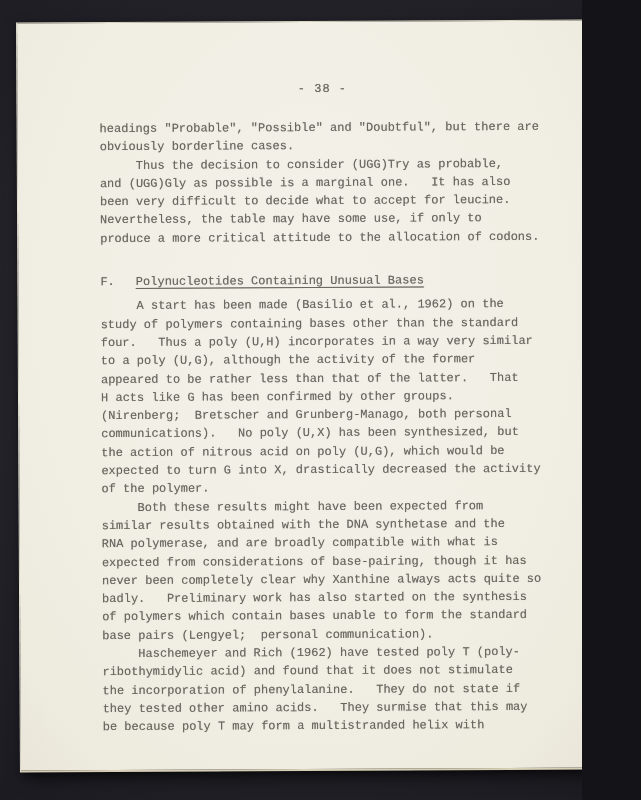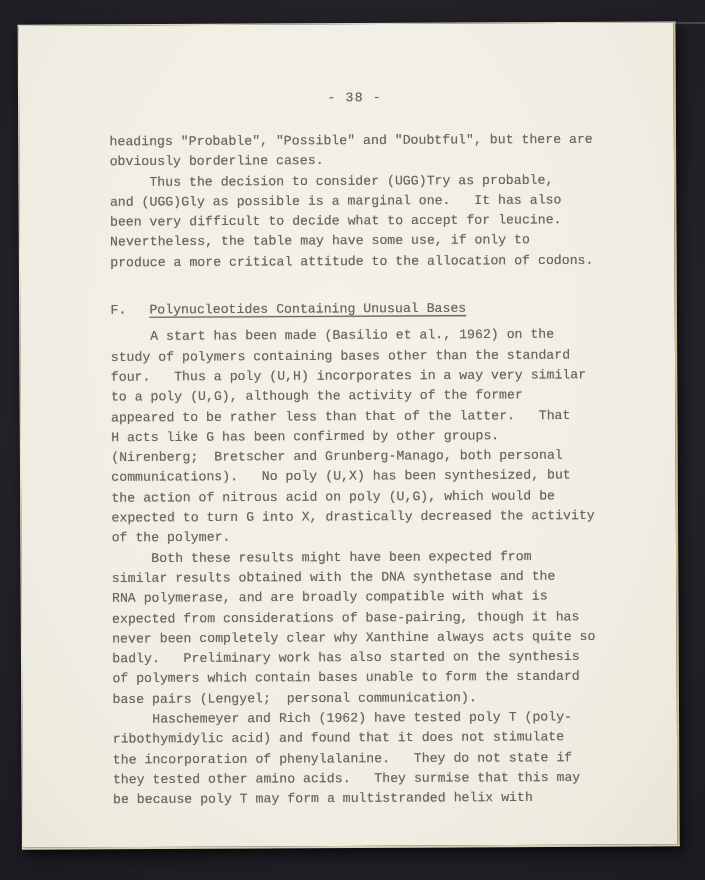--- a/index.html
+++ b/index.html
@@ -2,21 +2,21 @@
 <html><head>
 <meta charset="utf-8">
 <style>
   html, body {
     margin: 0;
     padding: 0;
     background: #141318;
   }
   .scan {
     position: relative;
-    width: 641px;
+    width: 582px;
     height: 800px;
     overflow: hidden;
     background: radial-gradient(130% 105% at 52% 44%,
                 #2b2a31 0%, #232229 40%, #1b1a21 72%, #15141a 100%);
     font-family: "Liberation Mono", "DejaVu Sans Mono", monospace;
   }
   .backing-edge {
     position: absolute;
     top: 20px;
     left: 609px;

